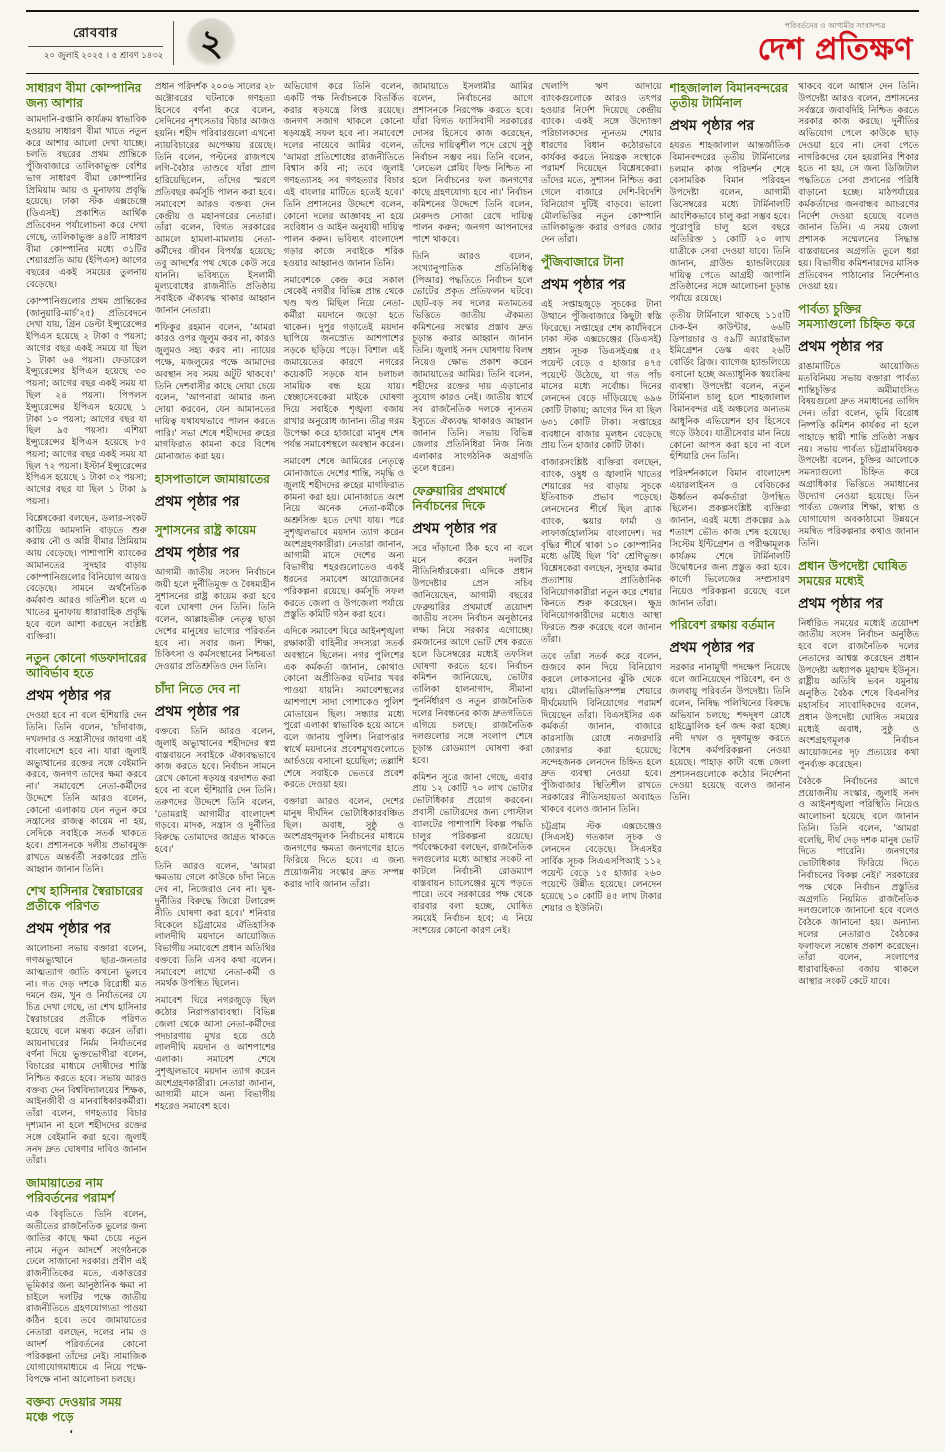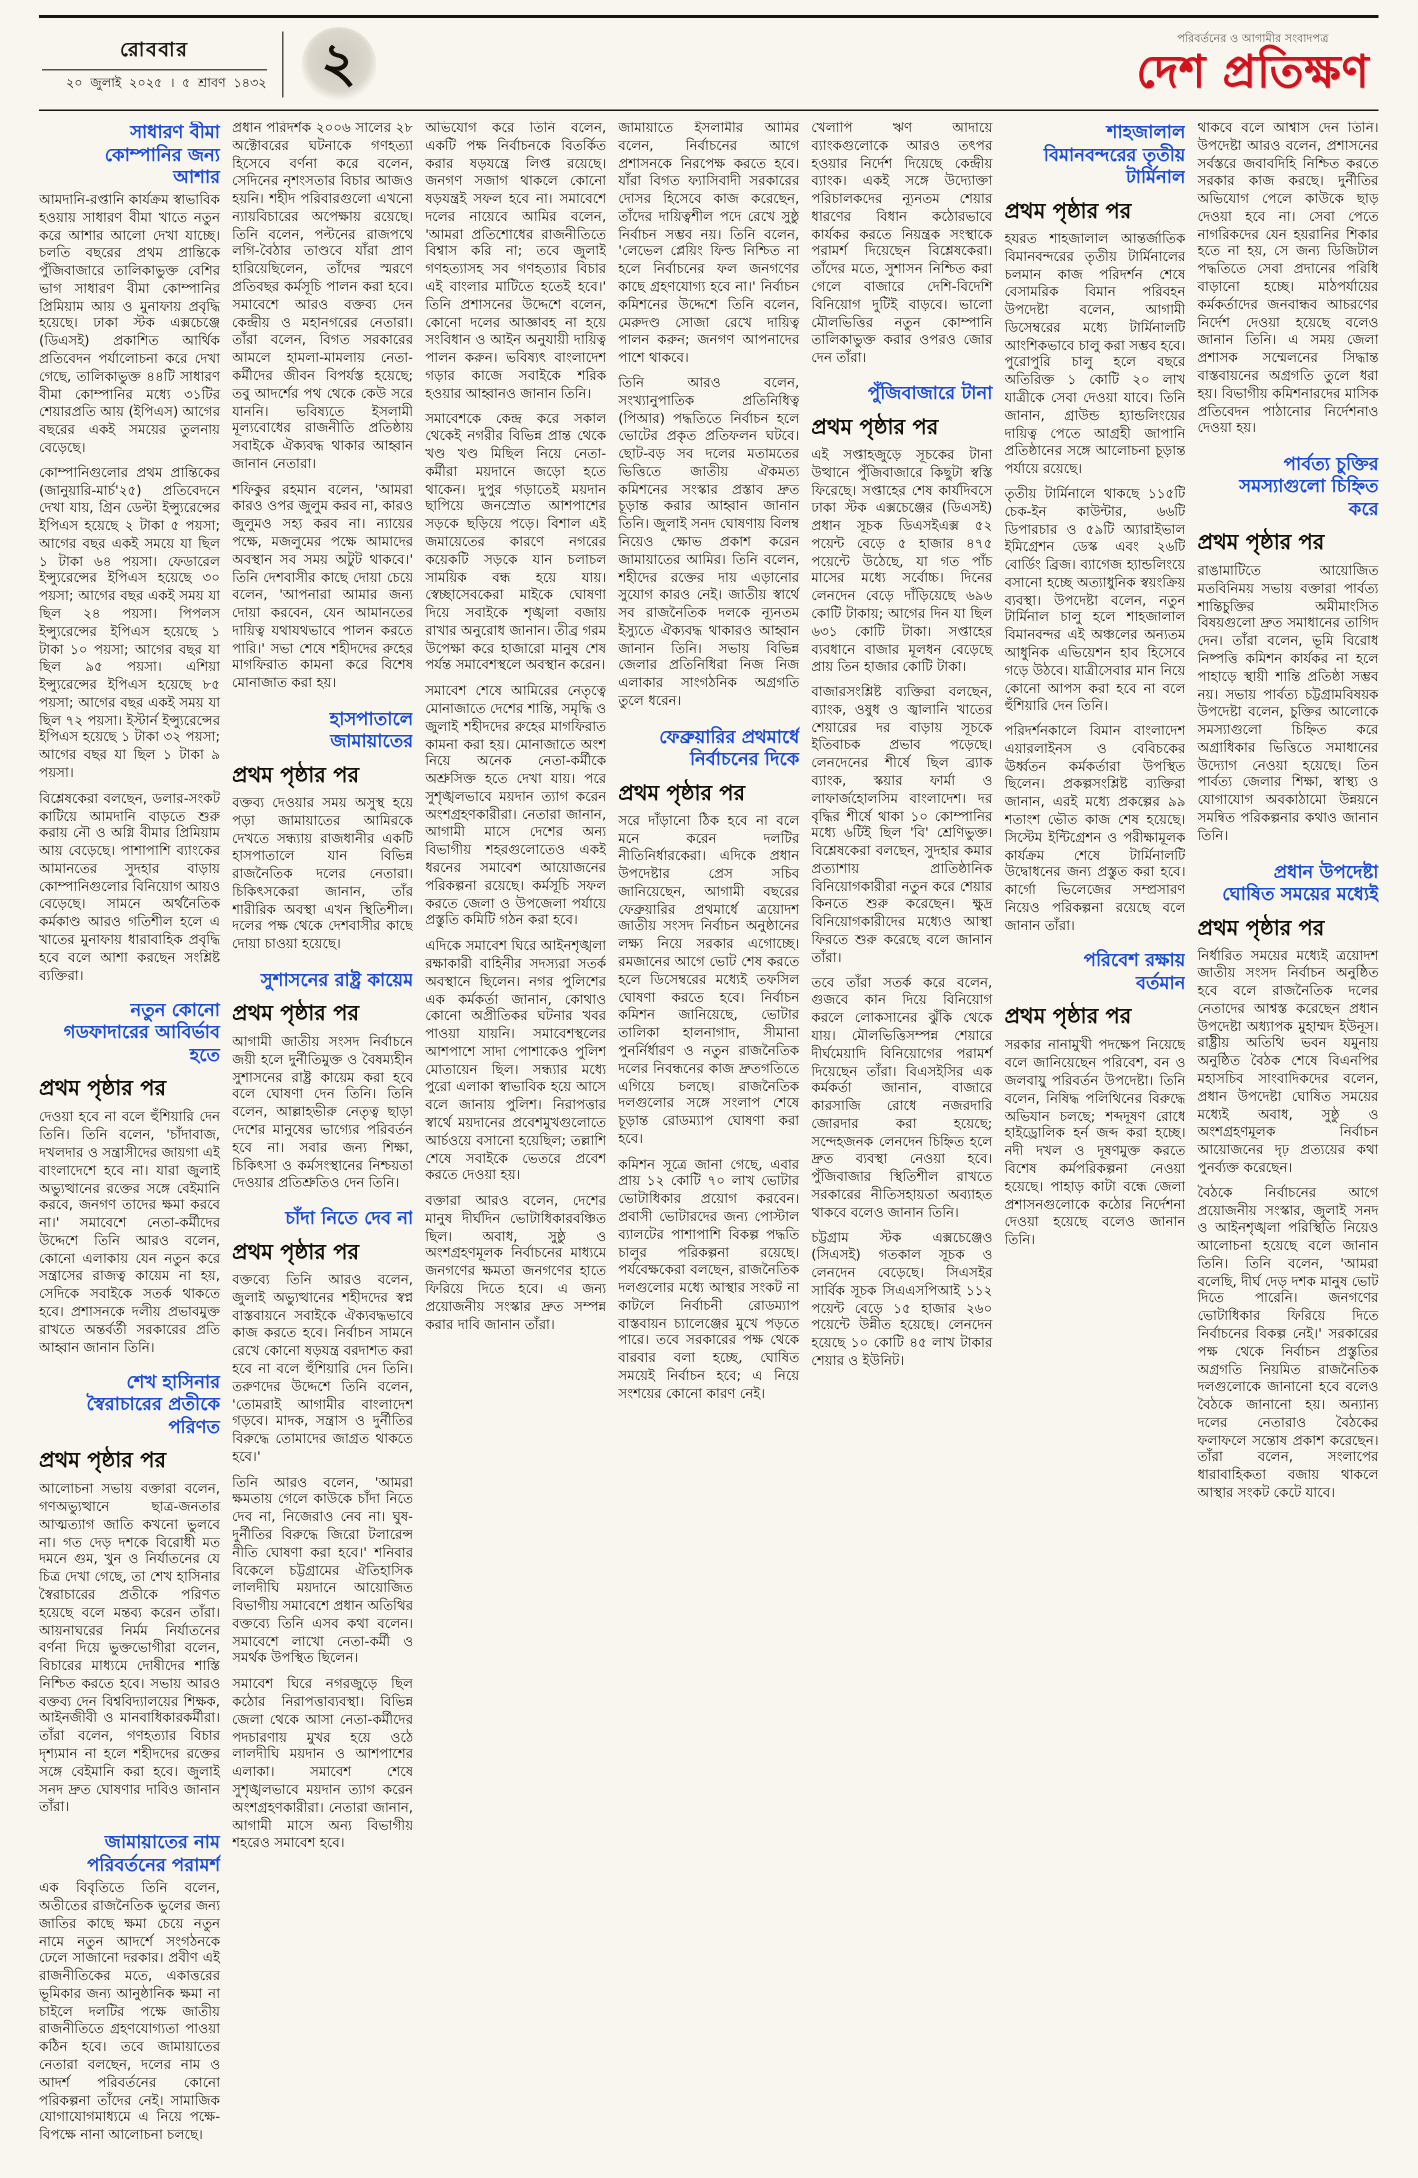--- a/index.html
+++ b/index.html
@@ -26,21 +26,20 @@
     display:flex;
     align-items:center;
     padding:4px 2px;
     position:relative;
   }
   .date-block {
     text-align:center;
     padding:2px 10px 2px 0;
     border-right:1px solid #55504a;
     min-width:112px;
-    font-family:Liberation Mono, monospace;
   }
   .date-block .day {
     font-weight:bold; font-size:13px; letter-spacing:1px;
     border-bottom:1px solid #55504a; padding-bottom:2px; margin-bottom:2px;
   }
   .date-block .date { font-size:8.5px; color:#2a2722;margin-left:16px; }
   .page-badge {
     position:relative; width:58px; height:56px; margin:0 4px 0 8px;
     display:flex; align-items:center; justify-content:center;
   }
@@ -74,23 +73,23 @@
   }
   .col {
     flex:1 1 0;
     min-width:0;
     overflow:hidden;
   }
   .headline {
     font-weight:bold;
     font-size:12px;
     line-height:1.25;
-    text-align:right;
-    color:#1d4ed8;
-    margin:9px 0 3px 16px;
+    text-align:left;
+    color:#4d7c0f;
+    margin:9px 0 3px 0;
   }
   .col > .headline:first-child { margin-top:0; }
   .dateline {
     font-weight:bold;
     font-size:14px;
     text-align:left;
     margin:0 0 2px 0;
     color:#14110c;
   }
   .para {
@@ -141,21 +140,20 @@
         <div class="para">এক বিবৃতিতে তিনি বলেন, অতীতের রাজনৈতিক ভুলের জন্য জাতির কাছে ক্ষমা চেয়ে নতুন নামে নতুন আদর্শে সংগঠনকে ঢেলে সাজানো দরকার। প্রবীণ এই রাজনীতিকের মতে, একাত্তরের ভূমিকার জন্য আনুষ্ঠানিক ক্ষমা না চাইলে দলটির পক্ষে জাতীয় রাজনীতিতে গ্রহণযোগ্যতা পাওয়া কঠিন হবে। তবে জামায়াতের নেতারা বলছেন, দলের নাম ও আদর্শ পরিবর্তনের কোনো পরিকল্পনা তাঁদের নেই। সামাজিক যোগাযোগমাধ্যমে এ নিয়ে পক্ষে-বিপক্ষে নানা আলোচনা চলছে।</div>
         <div class="headline">বক্তব্য দেওয়ার সময় মঞ্চে পড়ে</div>
         <div class="dateline">প্রথম পৃষ্ঠার পর</div>
         <div class="para">অতিথি হিসেবে বক্তব্য দেওয়ার একপর্যায়ে হঠাৎ অসুস্থ হয়ে মঞ্চেই পড়ে যান তিনি। উপস্থিত নেতা-কর্মীরা দ্রুত তাঁকে উদ্ধার করে হাসপাতালে নিয়ে যান। চিকিৎসকেরা জানান, তাঁর রক্তচাপ কমে গিয়েছিল; বর্তমানে তিনি শঙ্কামুক্ত। দলের পক্ষ থেকে তাঁর দ্রুত সুস্থতা কামনা করা হয়েছে। চিকিৎসকদের পরামর্শে তাঁকে পূর্ণ বিশ্রামে রাখা হয়েছে বলে জানা গেছে।</div>
       </div>
       <div class="col">
         <div class="para">প্রধান পরিদর্শক ২০০৬ সালের ২৮ অক্টোবরের ঘটনাকে গণহত্যা হিসেবে বর্ণনা করে বলেন, সেদিনের নৃশংসতার বিচার আজও হয়নি। শহীদ পরিবারগুলো এখনো ন্যায়বিচারের অপেক্ষায় রয়েছে। তিনি বলেন, পল্টনের রাজপথে লগি-বৈঠার তাণ্ডবে যাঁরা প্রাণ হারিয়েছিলেন, তাঁদের স্মরণে প্রতিবছর কর্মসূচি পালন করা হবে। সমাবেশে আরও বক্তব্য দেন কেন্দ্রীয় ও মহানগরের নেতারা। তাঁরা বলেন, বিগত সরকারের আমলে হামলা-মামলায় নেতা-কর্মীদের জীবন বিপর্যস্ত হয়েছে; তবু আদর্শের পথ থেকে কেউ সরে যাননি। ভবিষ্যতে ইসলামী মূল্যবোধের রাজনীতি প্রতিষ্ঠায় সবাইকে ঐক্যবদ্ধ থাকার আহ্বান জানান নেতারা।</div>
         <div class="para">শফিকুর রহমান বলেন, 'আমরা কারও ওপর জুলুম করব না, কারও জুলুমও সহ্য করব না। ন্যায়ের পক্ষে, মজলুমের পক্ষে আমাদের অবস্থান সব সময় অটুট থাকবে।' তিনি দেশবাসীর কাছে দোয়া চেয়ে বলেন, 'আপনারা আমার জন্য দোয়া করবেন, যেন আমানতের দায়িত্ব যথাযথভাবে পালন করতে পারি।' সভা শেষে শহীদদের রুহের মাগফিরাত কামনা করে বিশেষ মোনাজাত করা হয়।</div>
         <div class="headline">হাসপাতালে জামায়াতের</div>
         <div class="dateline">প্রথম পৃষ্ঠার পর</div>
-        <div class="para">বক্তব্য দেওয়ার সময় অসুস্থ হয়ে পড়া জামায়াতের আমিরকে দেখতে সন্ধ্যায় রাজধানীর একটি হাসপাতালে যান বিভিন্ন রাজনৈতিক দলের নেতারা। চিকিৎসকেরা জানান, তাঁর শারীরিক অবস্থা এখন স্থিতিশীল। দলের পক্ষ থেকে দেশবাসীর কাছে দোয়া চাওয়া হয়েছে।</div>
         <div class="headline">সুশাসনের রাষ্ট্র কায়েম</div>
         <div class="dateline">প্রথম পৃষ্ঠার পর</div>
         <div class="para">আগামী জাতীয় সংসদ নির্বাচনে জয়ী হলে দুর্নীতিমুক্ত ও বৈষম্যহীন সুশাসনের রাষ্ট্র কায়েম করা হবে বলে ঘোষণা দেন তিনি। তিনি বলেন, আল্লাহভীরু নেতৃত্ব ছাড়া দেশের মানুষের ভাগ্যের পরিবর্তন হবে না। সবার জন্য শিক্ষা, চিকিৎসা ও কর্মসংস্থানের নিশ্চয়তা দেওয়ার প্রতিশ্রুতিও দেন তিনি।</div>
         <div class="headline">চাঁদা নিতে দেব না</div>
         <div class="dateline">প্রথম পৃষ্ঠার পর</div>
         <div class="para">বক্তব্যে তিনি আরও বলেন, জুলাই অভ্যুত্থানের শহীদদের স্বপ্ন বাস্তবায়নে সবাইকে ঐক্যবদ্ধভাবে কাজ করতে হবে। নির্বাচন সামনে রেখে কোনো ষড়যন্ত্র বরদাশত করা হবে না বলে হুঁশিয়ারি দেন তিনি। তরুণদের উদ্দেশে তিনি বলেন, 'তোমরাই আগামীর বাংলাদেশ গড়বে। মাদক, সন্ত্রাস ও দুর্নীতির বিরুদ্ধে তোমাদের জাগ্রত থাকতে হবে।'</div>
         <div class="para">তিনি আরও বলেন, 'আমরা ক্ষমতায় গেলে কাউকে চাঁদা নিতে দেব না, নিজেরাও নেব না। ঘুষ-দুর্নীতির বিরুদ্ধে জিরো টলারেন্স নীতি ঘোষণা করা হবে।' শনিবার বিকেলে চট্টগ্রামের ঐতিহাসিক লালদীঘি ময়দানে আয়োজিত বিভাগীয় সমাবেশে প্রধান অতিথির বক্তব্যে তিনি এসব কথা বলেন। সমাবেশে লাখো নেতা-কর্মী ও সমর্থক উপস্থিত ছিলেন।</div>
         <div class="para">সমাবেশ ঘিরে নগরজুড়ে ছিল কঠোর নিরাপত্তাব্যবস্থা। বিভিন্ন জেলা থেকে আসা নেতা-কর্মীদের পদচারণায় মুখর হয়ে ওঠে লালদীঘি ময়দান ও আশপাশের এলাকা। সমাবেশ শেষে সুশৃঙ্খলভাবে ময়দান ত্যাগ করেন অংশগ্রহণকারীরা। নেতারা জানান, আগামী মাসে অন্য বিভাগীয় শহরেও সমাবেশ হবে।</div>
       </div>
       <div class="col">

